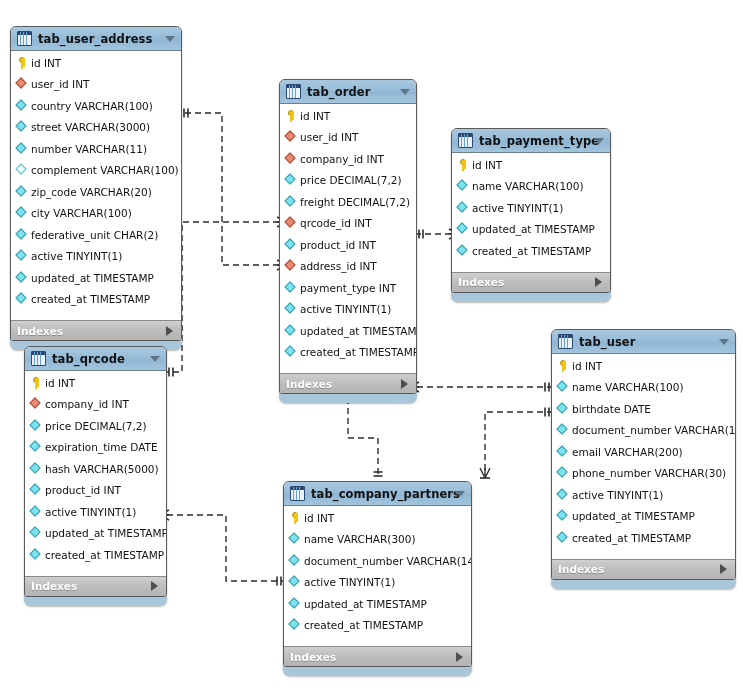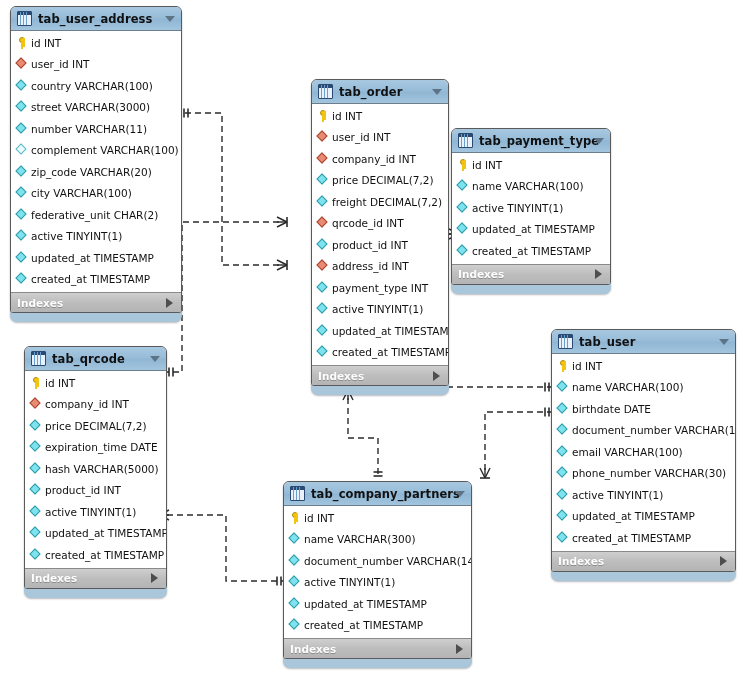--- a/index.html
+++ b/index.html
@@ -50,21 +50,21 @@
   }
   .tbl-title{
     font-size:11.5px;font-weight:bold;color:#111;
     white-space:nowrap;letter-spacing:.1px;
   }
   .tbl-caret{
     position:absolute;right:6px;top:50%;transform:translateY(-50%);
     width:0;height:0;border-left:5px solid transparent;border-right:5px solid transparent;
     border-top:6px solid #5d7487;
   }
-  .tbl-cols{background:#fff;padding:1px 0 2px 0;}
+  .tbl-cols{background:#fff;padding:1px 0 10px 0;}
   .col{
     height:21.5px;display:flex;align-items:center;
     padding-left:5px;font-size:10.5px;color:#111;white-space:nowrap;
   }
   .col-ico{width:12px;height:12px;flex:0 0 12px;margin-right:3px;position:relative;}
   
   .ico-pk::before{
     content:"";position:absolute;left:3px;top:0px;width:6px;height:6px;
     border-radius:50%;background:#f3c512;border:1px solid #b08c07;box-sizing:border-box;
   }
@@ -153,21 +153,21 @@
       <g>
         <path d="M485 470 L485 412 L551 412" fill="none" stroke="#2b2b2b" stroke-width="1.4" stroke-dasharray="6 4"></path>
         <line x1="485" y1="478" x2="485" y2="468" stroke="#2b2b2b" stroke-width="1.4"></line>
         <line x1="485" y1="478" x2="480" y2="468" stroke="#2b2b2b" stroke-width="1.4"></line>
         <line x1="485" y1="478" x2="490" y2="468" stroke="#2b2b2b" stroke-width="1.4"></line>
         <line x1="480" y1="478" x2="490" y2="478" stroke="#2b2b2b" stroke-width="1.6"></line>
         <line x1="545" y1="416.5" x2="545" y2="407.5" stroke="#2b2b2b" stroke-width="1.6"></line>
         <line x1="549" y1="416.5" x2="549" y2="407.5" stroke="#2b2b2b" stroke-width="1.6"></line>
       </g>
     </svg>
-<div class="tbl" style="left: 10px; top: 6px; width: 172px;">
+<div class="tbl" style="left: 10px; top: 26px; width: 172px;">
       <div class="tbl-inner">
         <div class="tbl-head">
           <span class="tbl-ico"></span>
           <span class="tbl-title">tab_user_address</span>
           <span class="tbl-caret"></span>
         </div>
         <div class="tbl-cols">
           <div class="col">
             <span class="col-ico ico-pk"></span>
             <span>id INT</span>
@@ -238,21 +238,21 @@
             </span>
             <span>created_at TIMESTAMP</span>
           </div>
         </div>
         <div class="tbl-foot">
           <span>Indexes</span>
           <span class="foot-caret"></span>
         </div>
       </div>
     </div>
-    <div class="tbl" style="left: 279px; top: 79px; width: 138px; margin-left: 32px;">
+    <div class="tbl" style="left: 279px; top: 79px; width: 138px;">
       <div class="tbl-inner">
         <div class="tbl-head">
           <span class="tbl-ico"></span>
           <span class="tbl-title">tab_order</span>
           <span class="tbl-caret"></span>
         </div>
         <div class="tbl-cols">
           <div class="col">
             <span class="col-ico ico-pk"></span>
             <span>id INT</span>
@@ -400,21 +400,21 @@
           <div class="col">
             <span class="col-ico ico-col">
               <i class="dia"></i>
             </span>
             <span>document_number VARCHAR(14)</span>
           </div>
           <div class="col">
             <span class="col-ico ico-col">
               <i class="dia"></i>
             </span>
-            <span>email VARCHAR(100)</span>
+            <span>email VARCHAR(200)</span>
           </div>
           <div class="col">
             <span class="col-ico ico-col">
               <i class="dia"></i>
             </span>
             <span>phone_number VARCHAR(30)</span>
           </div>
           <div class="col">
             <span class="col-ico ico-col">
               <i class="dia"></i>

